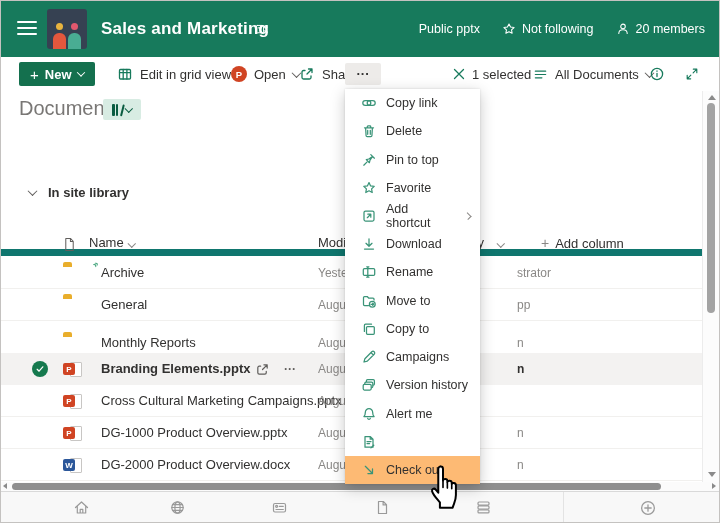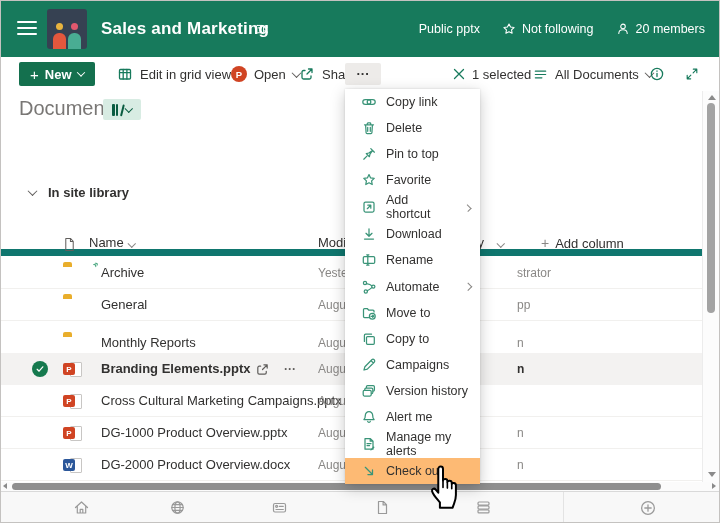--- a/index.html
+++ b/index.html
@@ -393,32 +393,20 @@
           <svg width="16" height="16" viewBox="0 0 16 16">
             <rect x="2.3" y="4.6" width="11.4" height="6.8" rx="1.2"></rect>
             <path d="M5.7 2.8 h2.2 M6.8 2.8 v10.4 M5.7 13.2 h2.2"></path>
           </svg>
         </span>
       <span>Rename</span>
     </div>
     <div class="mitem">
       <span class="mi">
           <svg width="16" height="16" viewBox="0 0 16 16">
-            <circle cx="4" cy="4" r="1.6"></circle>
-            <circle cx="12.3" cy="7.6" r="1.6"></circle>
-            <circle cx="4.8" cy="12.4" r="1.6"></circle>
-            <path d="M5.5 4.6 C8.2 5 10 5.8 10.9 6.8 M10.8 8.6 C9 10.2 7.5 11.1 6.3 11.7"></path>
-          </svg>
-        </span>
-      <span>Automate</span>
-      <span class="chev right small sub"></span>
-    </div>
-    <div class="mitem">
-      <span class="mi">
-          <svg width="16" height="16" viewBox="0 0 16 16">
             <path d="M13 7 V6 a1 1 0 0 0 -1-1 H7.6 L6.2 3.5 H3.5 a1 1 0 0 0 -1 1 V11.5 a1 1 0 0 0 1 1 H7.5"></path>
             <circle cx="11.3" cy="11.3" r="2.9"></circle>
             <path d="M10 11.3 h2.6 M11.7 10.2 L12.8 11.3 11.7 12.4"></path>
           </svg>
         </span>
       <span>Move to</span>
     </div>
     <div class="mitem">
       <span class="mi">
           <svg width="16" height="16" viewBox="0 0 16 16">
@@ -454,21 +442,20 @@
         </span>
       <span>Alert me</span>
     </div>
     <div class="mitem">
       <span class="mi">
           <svg width="16" height="16" viewBox="0 0 16 16">
             <path d="M4 2.6 h5.4 L12 5.2 V13.2 H4 z M9.2 2.6 V5.2 H12 M6 7.6 h4 M6 9.6 h2.6"></path>
             <path d="M9.6 13.4 l3.1-3.1 .9.9 -3.1 3.1 -1.2.3 z" fill="#3a9478" stroke="none"></path>
           </svg>
         </span>
-      <span>Manage my alerts</span>
     </div>
     <div class="mitem hov">
       <span class="mi">
           <svg width="16" height="16" viewBox="0 0 16 16">
             <path d="M4.3 4.3 L11.5 11.5 M11.5 6.9 V11.5 H6.9"></path>
           </svg>
         </span>
       <span>Check out</span>
     </div>
   </div>

